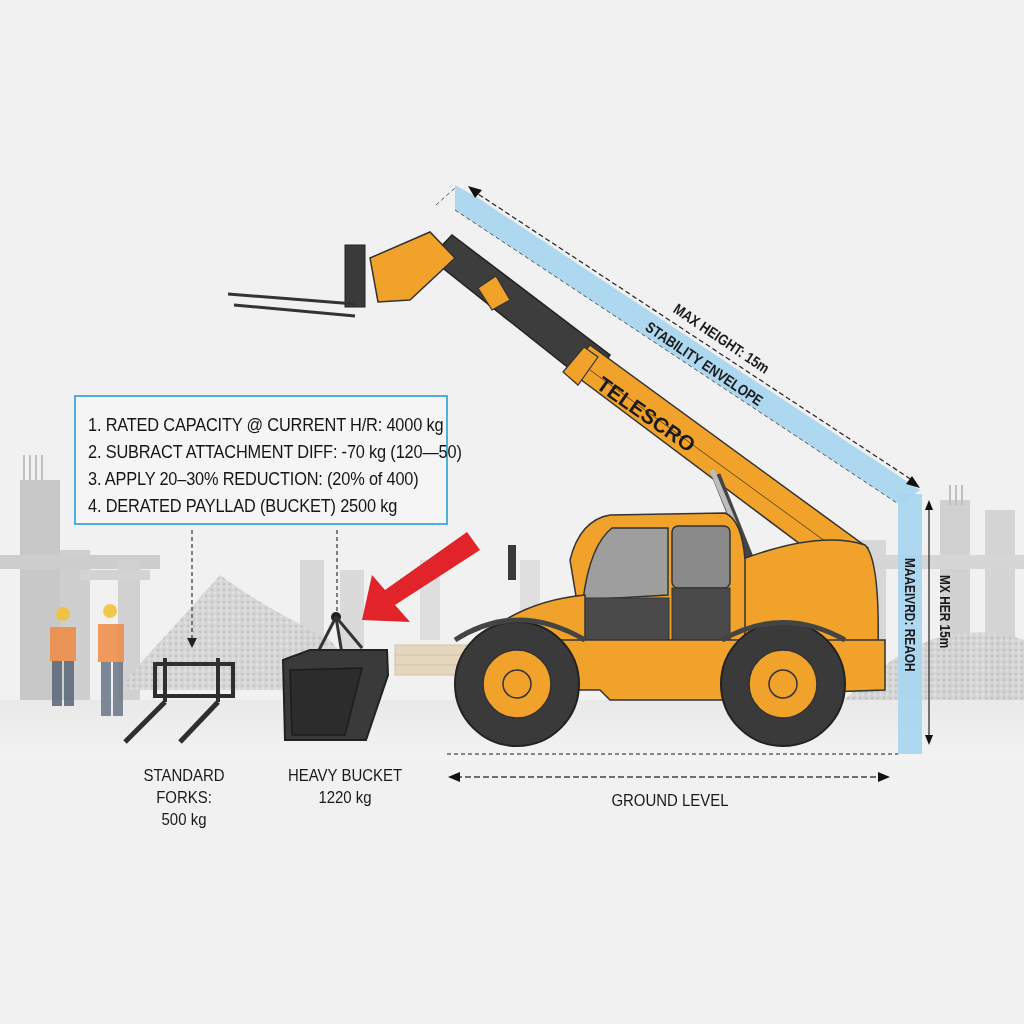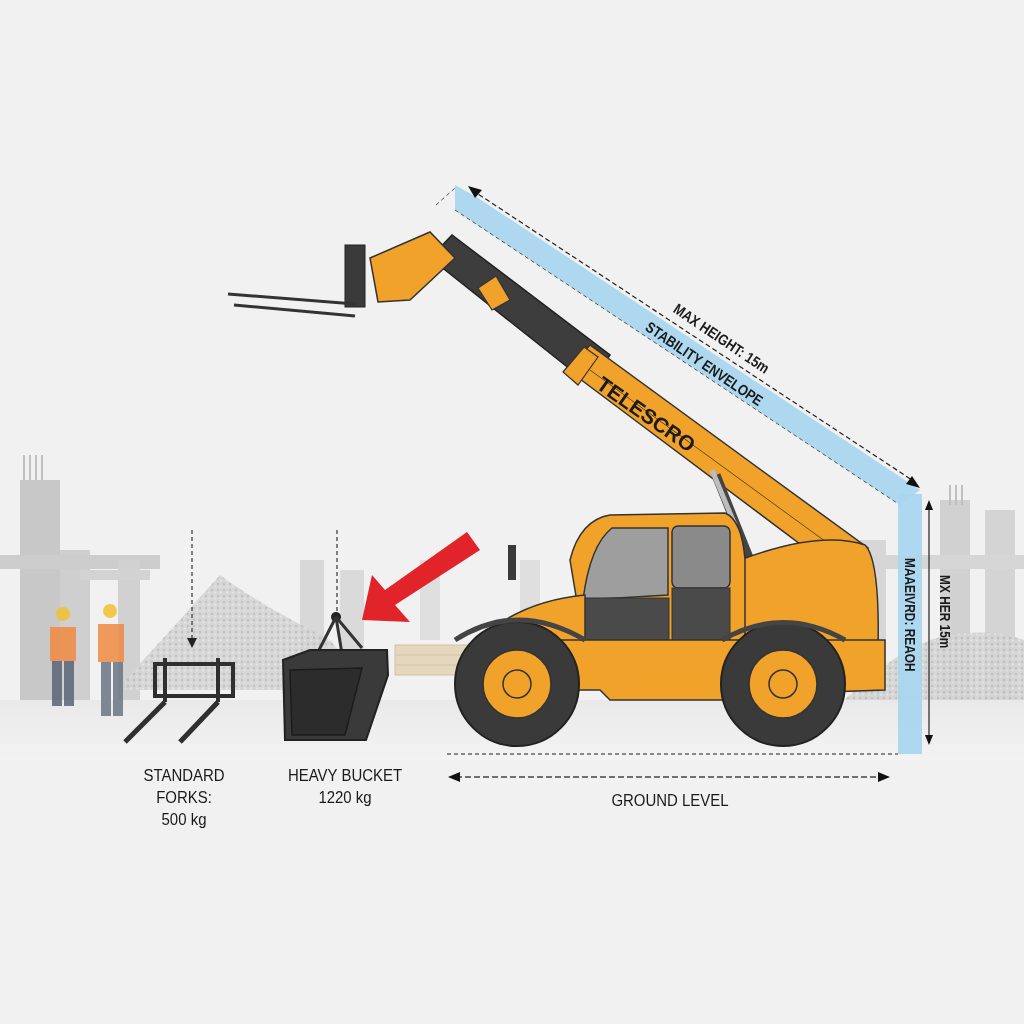--- a/index.html
+++ b/index.html
@@ -189,20 +189,26 @@
   </svg>
 
   <div class="rot-label" style="left:606px; top:372px; font-size:21px; transform: rotate(35deg);">TELESCRO</div>
 
   <div class="rot-label" style="left:680px; top:300px; font-size:15px; transform: rotate(34deg) scaleX(0.85);">MAX HEIGHT: 15m</div>
   <div class="rot-label" style="left:652px; top:318px; font-size:15px; transform: rotate(34deg) scaleX(0.85);">STABILITY ENVELOPE</div>
 
   <div class="rot-label" style="left:918px; top:558px; font-size:14px; transform: rotate(90deg) scaleX(0.85);">MAAEIVRD: REAOH</div>
   <div class="rot-label" style="left:953px; top:575px; font-size:14px; transform: rotate(90deg) scaleX(0.85);">MX HER 15m</div>
 
+  <div class="calc-box">
+    <div class="calc-line">1. RATED CAPACITY @ CURRENT H/R: 4000 kg</div>
+    <div class="calc-line">2. SUBRACT ATTACHMENT DIFF: -70 kg (120—50)</div>
+    <div class="calc-line">3. APPLY 20–30% REDUCTION: (20% of 400)</div>
+    <div class="calc-line">4. DERATED PAYLLAD (BUCKET) 2500 kg</div>
+  </div>
 
   <div class="caption" style="left:104px; top:765px; width:160px;">
     <div>STANDARD FORKS:</div>
     <div>500 kg</div>
   </div>
   <div class="caption" style="left:270px; top:765px; width:150px;">
     <div>HEAVY BUCKET</div>
     <div>1220 kg</div>
   </div>
 

